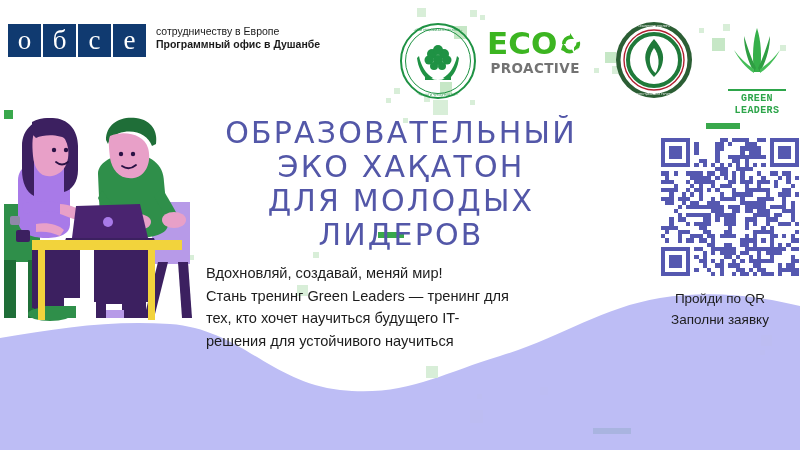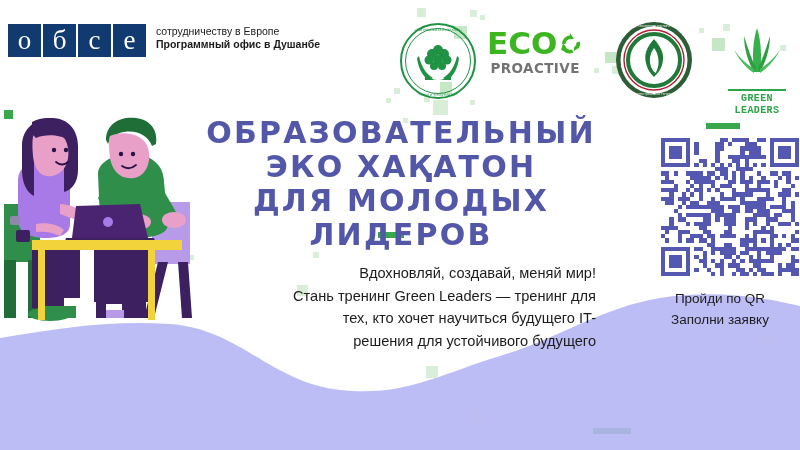--- a/index.html
+++ b/index.html
@@ -93,35 +93,35 @@
   .gl-rule { height: 1.5px; background: #2da54a; margin: 1px auto 2px; width: 58px; }
 
   
   .headline {
     position: absolute;
     left: 196px; top: 116px;
     width: 410px;
     text-align: center;
     color: #5357a8;
     font-family: "DejaVu Sans", sans-serif;
-    font-weight: bold;
+    font-weight: normal;
     font-size: 30px;
     line-height: 34px;
     letter-spacing: 2.2px;
     text-transform: uppercase;
     transform: scaleX(1.0);
   }
   .headline div { white-space: nowrap; }
 
   
   .body-copy {
     position: absolute;
     left: 206px; top: 262px;
     width: 390px;
-    text-align: right;
+    text-align: left;
     color: #1c1c1c;
     font-size: 14.6px;
     line-height: 22.5px;
   }
 
   
   .qr-wrap { position: absolute; left: 661px; top: 138px; }
   .qr { display: block; }
   .qr-caption {
     position: absolute;
@@ -322,21 +322,21 @@
     <div>ОБРАЗОВАТЕЛЬНЫЙ</div>
     <div>ЭКО ХАҚАТОН</div>
     <div>ДЛЯ МОЛОДЫХ</div>
     <div>ЛИДЕРОВ</div>
   </div>
 
   <div class="body-copy">
     <div>Вдохновляй, создавай, меняй мир!</div>
     <div>Стань тренинг Green Leaders — тренинг для</div>
     <div>тех, кто хочет научиться будущего IT-</div>
-    <div>решения для устойчивого будущего</div>
+    <div>решения для устойчивого научиться</div>
   </div>
 
   <div class="qr-wrap">
     <svg class="qr" width="138" height="138" viewBox="0 0 33 33" shape-rendering="crispEdges">
       <rect width="33" height="33" fill="#ffffff"></rect>
       <g fill="#5558b0" id="qr-cells">
           <path d="M0 0h1v1h-1zM1 0h1v1h-1zM2 0h1v1h-1zM3 0h1v1h-1zM4 0h1v1h-1zM5 0h1v1h-1zM6 0h1v1h-1zM14 0h1v1h-1zM15 0h1v1h-1zM17 0h1v1h-1zM18 0h1v1h-1zM19 0h1v1h-1zM20 0h1v1h-1zM23 0h1v1h-1zM24 0h1v1h-1zM26 0h1v1h-1zM27 0h1v1h-1zM28 0h1v1h-1zM29 0h1v1h-1zM30 0h1v1h-1zM31 0h1v1h-1zM32 0h1v1h-1zM0 1h1v1h-1zM6 1h1v1h-1zM8 1h1v1h-1zM13 1h1v1h-1zM14 1h1v1h-1zM16 1h1v1h-1zM20 1h1v1h-1zM21 1h1v1h-1zM22 1h1v1h-1zM26 1h1v1h-1zM32 1h1v1h-1zM0 2h1v1h-1zM2 2h1v1h-1zM3 2h1v1h-1zM4 2h1v1h-1zM6 2h1v1h-1zM8 2h1v1h-1zM13 2h1v1h-1zM14 2h1v1h-1zM19 2h1v1h-1zM20 2h1v1h-1zM21 2h1v1h-1zM22 2h1v1h-1zM23 2h1v1h-1zM26 2h1v1h-1zM28 2h1v1h-1zM29 2h1v1h-1zM30 2h1v1h-1zM32 2h1v1h-1zM0 3h1v1h-1zM2 3h1v1h-1zM3 3h1v1h-1zM4 3h1v1h-1zM6 3h1v1h-1zM8 3h1v1h-1zM13 3h1v1h-1zM19 3h1v1h-1zM21 3h1v1h-1zM22 3h1v1h-1zM23 3h1v1h-1zM26 3h1v1h-1zM28 3h1v1h-1zM29 3h1v1h-1zM30 3h1v1h-1zM32 3h1v1h-1zM0 4h1v1h-1zM2 4h1v1h-1zM3 4h1v1h-1zM4 4h1v1h-1zM6 4h1v1h-1zM13 4h1v1h-1zM16 4h1v1h-1zM17 4h1v1h-1zM18 4h1v1h-1zM19 4h1v1h-1zM20 4h1v1h-1zM21 4h1v1h-1zM22 4h1v1h-1zM23 4h1v1h-1zM24 4h1v1h-1zM26 4h1v1h-1zM28 4h1v1h-1zM29 4h1v1h-1zM30 4h1v1h-1zM32 4h1v1h-1zM0 5h1v1h-1zM6 5h1v1h-1zM9 5h1v1h-1zM10 5h1v1h-1zM13 5h1v1h-1zM17 5h1v1h-1zM18 5h1v1h-1zM20 5h1v1h-1zM26 5h1v1h-1zM32 5h1v1h-1zM0 6h1v1h-1zM1 6h1v1h-1zM2 6h1v1h-1zM3 6h1v1h-1zM4 6h1v1h-1zM5 6h1v1h-1zM6 6h1v1h-1zM8 6h1v1h-1zM10 6h1v1h-1zM12 6h1v1h-1zM14 6h1v1h-1zM16 6h1v1h-1zM18 6h1v1h-1zM20 6h1v1h-1zM22 6h1v1h-1zM24 6h1v1h-1zM26 6h1v1h-1zM27 6h1v1h-1zM28 6h1v1h-1zM29 6h1v1h-1zM30 6h1v1h-1zM31 6h1v1h-1zM32 6h1v1h-1zM13 7h1v1h-1zM14 7h1v1h-1zM15 7h1v1h-1zM18 7h1v1h-1zM19 7h1v1h-1zM20 7h1v1h-1zM21 7h1v1h-1zM0 8h1v1h-1zM1 8h1v1h-1zM3 8h1v1h-1zM6 8h1v1h-1zM7 8h1v1h-1zM8 8h1v1h-1zM9 8h1v1h-1zM11 8h1v1h-1zM12 8h1v1h-1zM14 8h1v1h-1zM15 8h1v1h-1zM17 8h1v1h-1zM19 8h1v1h-1zM23 8h1v1h-1zM26 8h1v1h-1zM27 8h1v1h-1zM29 8h1v1h-1zM30 8h1v1h-1zM1 9h1v1h-1zM7 9h1v1h-1zM8 9h1v1h-1zM9 9h1v1h-1zM10 9h1v1h-1zM11 9h1v1h-1zM13 9h1v1h-1zM15 9h1v1h-1zM17 9h1v1h-1zM19 9h1v1h-1zM21 9h1v1h-1zM24 9h1v1h-1zM28 9h1v1h-1zM30 9h1v1h-1zM32 9h1v1h-1zM0 10h1v1h-1zM1 10h1v1h-1zM2 10h1v1h-1zM6 10h1v1h-1zM8 10h1v1h-1zM9 10h1v1h-1zM10 10h1v1h-1zM11 10h1v1h-1zM12 10h1v1h-1zM16 10h1v1h-1zM17 10h1v1h-1zM19 10h1v1h-1zM20 10h1v1h-1zM21 10h1v1h-1zM23 10h1v1h-1zM24 10h1v1h-1zM25 10h1v1h-1zM27 10h1v1h-1zM30 10h1v1h-1zM3 11h1v1h-1zM7 11h1v1h-1zM9 11h1v1h-1zM12 11h1v1h-1zM14 11h1v1h-1zM15 11h1v1h-1zM16 11h1v1h-1zM20 11h1v1h-1zM23 11h1v1h-1zM27 11h1v1h-1zM31 11h1v1h-1zM0 12h1v1h-1zM1 12h1v1h-1zM2 12h1v1h-1zM3 12h1v1h-1zM6 12h1v1h-1zM8 12h1v1h-1zM9 12h1v1h-1zM11 12h1v1h-1zM13 12h1v1h-1zM17 12h1v1h-1zM20 12h1v1h-1zM21 12h1v1h-1zM22 12h1v1h-1zM23 12h1v1h-1zM24 12h1v1h-1zM25 12h1v1h-1zM29 12h1v1h-1zM30 12h1v1h-1zM2 13h1v1h-1zM5 13h1v1h-1zM7 13h1v1h-1zM9 13h1v1h-1zM14 13h1v1h-1zM17 13h1v1h-1zM18 13h1v1h-1zM19 13h1v1h-1zM20 13h1v1h-1zM21 13h1v1h-1zM25 13h1v1h-1zM28 13h1v1h-1zM29 13h1v1h-1zM30 13h1v1h-1zM32 13h1v1h-1zM0 14h1v1h-1zM1 14h1v1h-1zM2 14h1v1h-1zM4 14h1v1h-1zM5 14h1v1h-1zM6 14h1v1h-1zM9 14h1v1h-1zM12 14h1v1h-1zM14 14h1v1h-1zM15 14h1v1h-1zM16 14h1v1h-1zM17 14h1v1h-1zM19 14h1v1h-1zM23 14h1v1h-1zM24 14h1v1h-1zM25 14h1v1h-1zM26 14h1v1h-1zM29 14h1v1h-1zM1 15h1v1h-1zM2 15h1v1h-1zM5 15h1v1h-1zM7 15h1v1h-1zM8 15h1v1h-1zM11 15h1v1h-1zM12 15h1v1h-1zM13 15h1v1h-1zM19 15h1v1h-1zM20 15h1v1h-1zM21 15h1v1h-1zM22 15h1v1h-1zM23 15h1v1h-1zM24 15h1v1h-1zM29 15h1v1h-1zM31 15h1v1h-1zM4 16h1v1h-1zM6 16h1v1h-1zM7 16h1v1h-1zM8 16h1v1h-1zM9 16h1v1h-1zM10 16h1v1h-1zM11 16h1v1h-1zM12 16h1v1h-1zM13 16h1v1h-1zM14 16h1v1h-1zM16 16h1v1h-1zM17 16h1v1h-1zM18 16h1v1h-1zM20 16h1v1h-1zM21 16h1v1h-1zM22 16h1v1h-1zM23 16h1v1h-1zM24 16h1v1h-1zM26 16h1v1h-1zM27 16h1v1h-1zM28 16h1v1h-1zM29 16h1v1h-1zM31 16h1v1h-1zM3 17h1v1h-1zM12 17h1v1h-1zM13 17h1v1h-1zM14 17h1v1h-1zM17 17h1v1h-1zM18 17h1v1h-1zM20 17h1v1h-1zM21 17h1v1h-1zM23 17h1v1h-1zM24 17h1v1h-1zM25 17h1v1h-1zM29 17h1v1h-1zM30 17h1v1h-1zM31 17h1v1h-1zM4 18h1v1h-1zM6 18h1v1h-1zM7 18h1v1h-1zM8 18h1v1h-1zM9 18h1v1h-1zM10 18h1v1h-1zM11 18h1v1h-1zM13 18h1v1h-1zM14 18h1v1h-1zM15 18h1v1h-1zM16 18h1v1h-1zM17 18h1v1h-1zM22 18h1v1h-1zM23 18h1v1h-1zM24 18h1v1h-1zM25 18h1v1h-1zM27 18h1v1h-1zM28 18h1v1h-1zM31 18h1v1h-1zM2 19h1v1h-1zM4 19h1v1h-1zM5 19h1v1h-1zM10 19h1v1h-1zM11 19h1v1h-1zM13 19h1v1h-1zM15 19h1v1h-1zM16 19h1v1h-1zM17 19h1v1h-1zM20 19h1v1h-1zM21 19h1v1h-1zM22 19h1v1h-1zM25 19h1v1h-1zM26 19h1v1h-1zM27 19h1v1h-1zM31 19h1v1h-1zM2 20h1v1h-1zM6 20h1v1h-1zM8 20h1v1h-1zM9 20h1v1h-1zM10 20h1v1h-1zM11 20h1v1h-1zM15 20h1v1h-1zM16 20h1v1h-1zM17 20h1v1h-1zM20 20h1v1h-1zM22 20h1v1h-1zM25 20h1v1h-1zM28 20h1v1h-1zM29 20h1v1h-1zM30 20h1v1h-1zM32 20h1v1h-1zM0 21h1v1h-1zM1 21h1v1h-1zM2 21h1v1h-1zM3 21h1v1h-1zM9 21h1v1h-1zM10 21h1v1h-1zM16 21h1v1h-1zM20 21h1v1h-1zM24 21h1v1h-1zM26 21h1v1h-1zM1 22h1v1h-1zM4 22h1v1h-1zM5 22h1v1h-1zM6 22h1v1h-1zM10 22h1v1h-1zM11 22h1v1h-1zM15 22h1v1h-1zM16 22h1v1h-1zM22 22h1v1h-1zM23 22h1v1h-1zM24 22h1v1h-1zM25 22h1v1h-1zM26 22h1v1h-1zM32 22h1v1h-1zM0 23h1v1h-1zM4 23h1v1h-1zM7 23h1v1h-1zM8 23h1v1h-1zM9 23h1v1h-1zM11 23h1v1h-1zM12 23h1v1h-1zM14 23h1v1h-1zM15 23h1v1h-1zM16 23h1v1h-1zM17 23h1v1h-1zM20 23h1v1h-1zM22 23h1v1h-1zM26 23h1v1h-1zM27 23h1v1h-1zM29 23h1v1h-1zM31 23h1v1h-1zM1 24h1v1h-1zM4 24h1v1h-1zM6 24h1v1h-1zM7 24h1v1h-1zM9 24h1v1h-1zM10 24h1v1h-1zM12 24h1v1h-1zM19 24h1v1h-1zM20 24h1v1h-1zM21 24h1v1h-1zM22 24h1v1h-1zM24 24h1v1h-1zM26 24h1v1h-1zM31 24h1v1h-1zM32 24h1v1h-1zM11 25h1v1h-1zM12 25h1v1h-1zM15 25h1v1h-1zM16 25h1v1h-1zM19 25h1v1h-1zM20 25h1v1h-1zM22 25h1v1h-1zM26 25h1v1h-1zM28 25h1v1h-1zM30 25h1v1h-1zM0 26h1v1h-1zM1 26h1v1h-1zM2 26h1v1h-1zM3 26h1v1h-1zM4 26h1v1h-1zM5 26h1v1h-1zM6 26h1v1h-1zM8 26h1v1h-1zM9 26h1v1h-1zM12 26h1v1h-1zM13 26h1v1h-1zM14 26h1v1h-1zM15 26h1v1h-1zM16 26h1v1h-1zM17 26h1v1h-1zM20 26h1v1h-1zM21 26h1v1h-1zM22 26h1v1h-1zM23 26h1v1h-1zM24 26h1v1h-1zM25 26h1v1h-1zM26 26h1v1h-1zM27 26h1v1h-1zM28 26h1v1h-1zM29 26h1v1h-1zM31 26h1v1h-1zM32 26h1v1h-1zM0 27h1v1h-1zM6 27h1v1h-1zM10 27h1v1h-1zM12 27h1v1h-1zM14 27h1v1h-1zM15 27h1v1h-1zM16 27h1v1h-1zM17 27h1v1h-1zM19 27h1v1h-1zM20 27h1v1h-1zM23 27h1v1h-1zM25 27h1v1h-1zM26 27h1v1h-1zM27 27h1v1h-1zM28 27h1v1h-1zM0 28h1v1h-1zM2 28h1v1h-1zM3 28h1v1h-1zM4 28h1v1h-1zM6 28h1v1h-1zM8 28h1v1h-1zM10 28h1v1h-1zM15 28h1v1h-1zM16 28h1v1h-1zM18 28h1v1h-1zM21 28h1v1h-1zM23 28h1v1h-1zM26 28h1v1h-1zM31 28h1v1h-1zM0 29h1v1h-1zM2 29h1v1h-1zM3 29h1v1h-1zM4 29h1v1h-1zM6 29h1v1h-1zM9 29h1v1h-1zM10 29h1v1h-1zM12 29h1v1h-1zM14 29h1v1h-1zM17 29h1v1h-1zM19 29h1v1h-1zM21 29h1v1h-1zM22 29h1v1h-1zM23 29h1v1h-1zM24 29h1v1h-1zM25 29h1v1h-1zM26 29h1v1h-1zM31 29h1v1h-1zM32 29h1v1h-1zM0 30h1v1h-1zM2 30h1v1h-1zM3 30h1v1h-1zM4 30h1v1h-1zM6 30h1v1h-1zM10 30h1v1h-1zM13 30h1v1h-1zM14 30h1v1h-1zM16 30h1v1h-1zM17 30h1v1h-1zM18 30h1v1h-1zM22 30h1v1h-1zM23 30h1v1h-1zM28 30h1v1h-1zM30 30h1v1h-1zM31 30h1v1h-1zM0 31h1v1h-1zM6 31h1v1h-1zM8 31h1v1h-1zM11 31h1v1h-1zM14 31h1v1h-1zM18 31h1v1h-1zM19 31h1v1h-1zM21 31h1v1h-1zM23 31h1v1h-1zM24 31h1v1h-1zM28 31h1v1h-1zM29 31h1v1h-1zM30 31h1v1h-1zM31 31h1v1h-1zM32 31h1v1h-1zM0 32h1v1h-1zM1 32h1v1h-1zM2 32h1v1h-1zM3 32h1v1h-1zM4 32h1v1h-1zM5 32h1v1h-1zM6 32h1v1h-1zM12 32h1v1h-1zM14 32h1v1h-1zM17 32h1v1h-1zM19 32h1v1h-1zM20 32h1v1h-1zM22 32h1v1h-1zM24 32h1v1h-1zM25 32h1v1h-1zM26 32h1v1h-1zM28 32h1v1h-1zM31 32h1v1h-1zM32 32h1v1h-1z" fill="#5558b0"></path>
         </g>
     </svg>
   </div>

